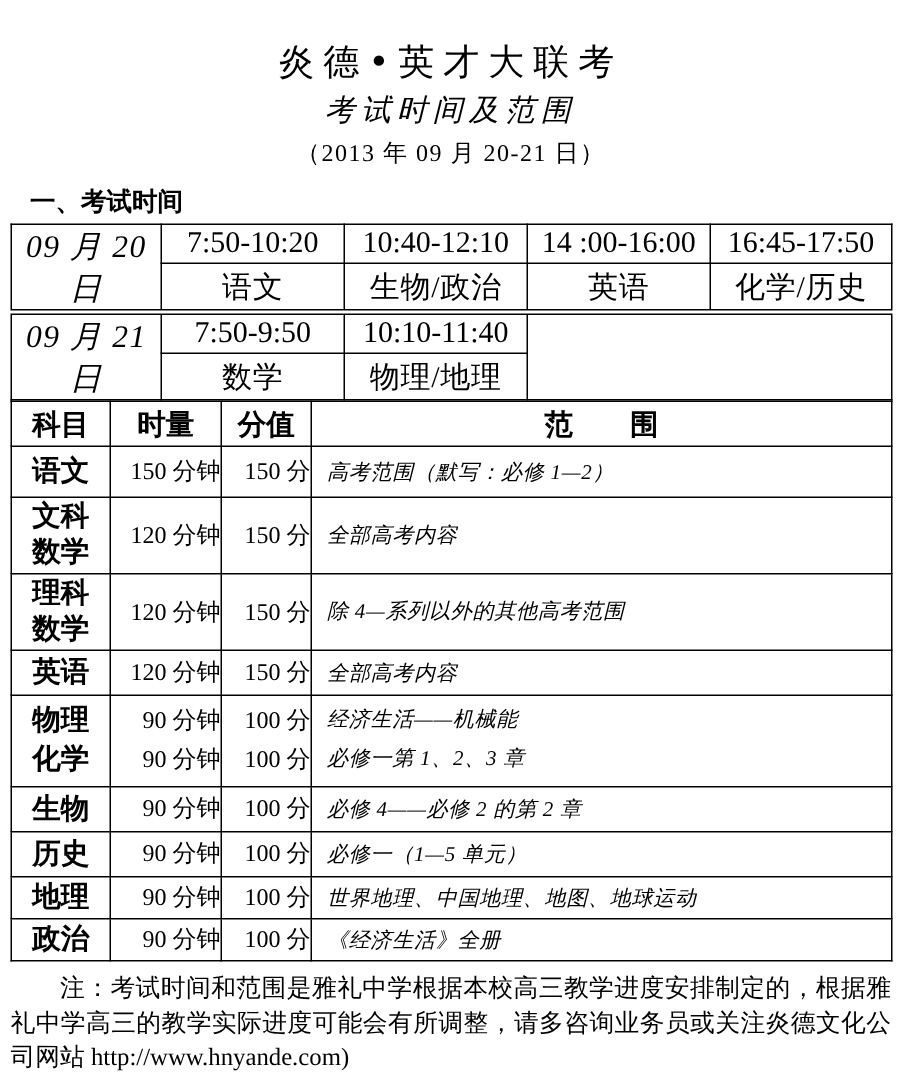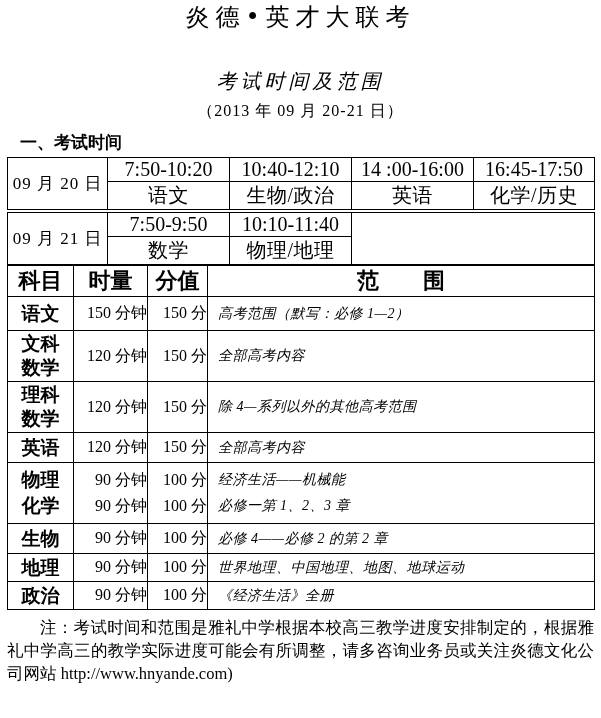--- a/index.html
+++ b/index.html
@@ -2,62 +2,62 @@
 <html><head>
 <meta charset="utf-8">
 <style>
   html, body { margin: 0; padding: 0; }
   body {
     width: 601px; height: 718px;
     background: #ffffff; color: #000000;
     font-family: "Liberation Serif", serif;
     overflow: hidden;
   }
-  .page { width: 601px; height: 718px; box-sizing: border-box; padding-top: 0; }
+  .page { width: 601px; height: 718px; box-sizing: border-box; padding-top: 24px; }
 
   
   .hdr { text-align: center; }
   .brand {
     font-family: "DejaVu Serif", serif;
     font-size: 24px; letter-spacing: 6px; line-height: 34px;
     font-weight: 500;
   }
   .title {
     font-family: "Liberation Sans", sans-serif;
     font-weight: bold; font-size: 29px; line-height: 38px; letter-spacing: 0.5px;
   }
   .subtitle {
     font-family: "DejaVu Serif", serif;
     font-style: italic;
-    font-size: 20px; line-height: 30px; letter-spacing: 4px; margin-top: 32px;
+    font-size: 20px; line-height: 30px; letter-spacing: 4px;
   }
   .daterange { font-size: 16px; line-height: 30px; letter-spacing: 1px; }
 
   
   .sec-heading {
     font-family: "Liberation Sans", sans-serif;
     font-weight: bold; font-size: 17px;
     margin: 5px 16px 3px 20px;
   }
 
   
   table { border-collapse: collapse; table-layout: fixed; margin-left: 7px; width: 587px; }
   td, th { border: 1.5px solid #000; padding: 0; overflow: hidden; }
 
   
   .t1 td { text-align: center; font-size: 20px; height: 21px; }
-  .t1 .date { font-size: 17px; letter-spacing: 1px; }
+  .t1 .date { font-size: 21px; letter-spacing: 1px; font-style: italic; }
   .t1 .time { font-family: "Liberation Serif", serif; }
   .t1 .subj { letter-spacing: 0.5px; }
   .t1 .divider-bottom { border-bottom: 4px double #000; }
 
   
   .t2 th {
     font-family: "Liberation Sans", sans-serif;
-    font-weight: bold; font-size: 22px; height: 29px;
+    font-weight: bold; font-size: 19px; height: 29px;
     text-align: center;
   }
   .t2 td.subject {
     font-family: "Liberation Sans", sans-serif;
     font-weight: bold; font-size: 19px; text-align: center; line-height: 1.25;
   }
   .t2 td.val { font-size: 16px; text-align: right; padding-left: 8px; }
   .t2 td.scope {
     font-family: Liberation Serif, serif; font-style: italic;
     font-size: 14px; text-align: left; padding-left: 10px; letter-spacing: 0.5px;
@@ -189,20 +189,26 @@
           <span class="line">经济生活——机械能</span>
           <span class="line">必修一第 1、2、3 章</span>
         </td>
       </tr>
       <tr class="rh-c">
         <td class="subject">生物</td>
         <td class="val">90 分钟</td>
         <td class="val">100 分</td>
         <td class="scope">必修 4——必修 2 的第 2 章</td>
       </tr>
+      <tr class="rh-c">
+        <td class="subject">历史</td>
+        <td class="val">90 分钟</td>
+        <td class="val">100 分</td>
+        <td class="scope">必修一（1—5 单元）</td>
+      </tr>
       <tr class="rh-e">
         <td class="subject">地理</td>
         <td class="val">90 分钟</td>
         <td class="val">100 分</td>
         <td class="scope">世界地理、中国地理、地图、地球运动</td>
       </tr>
       <tr class="rh-e">
         <td class="subject">政治</td>
         <td class="val">90 分钟</td>
         <td class="val">100 分</td>

